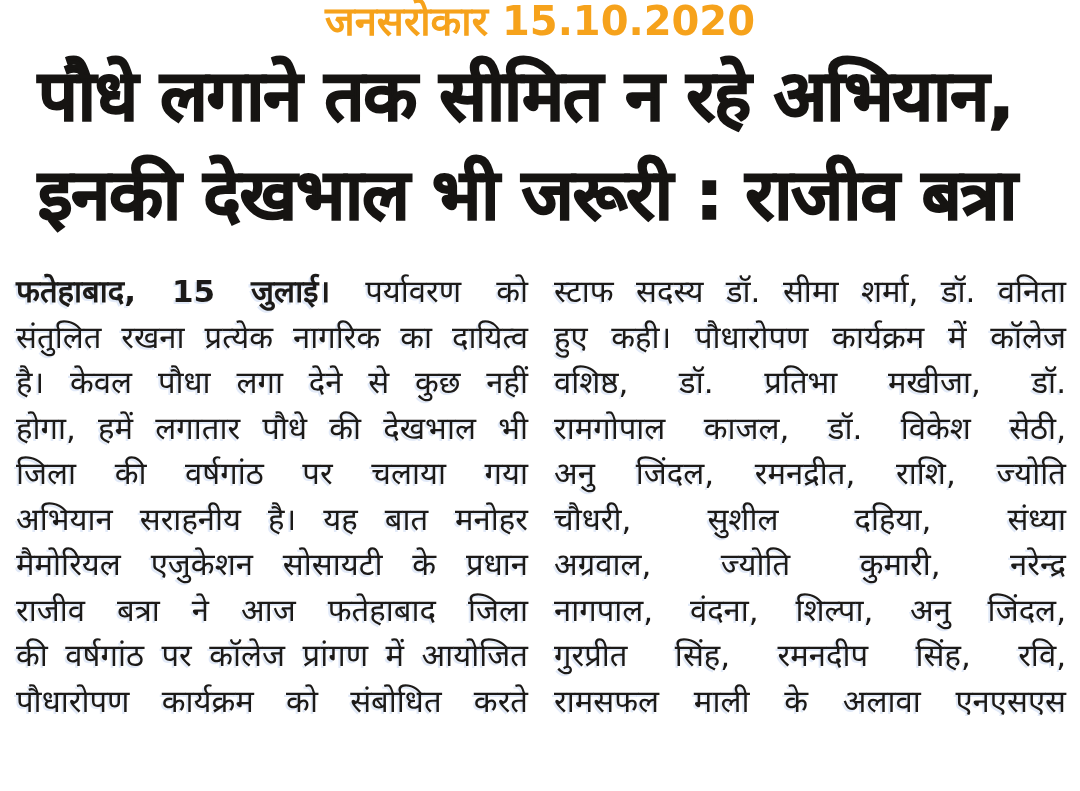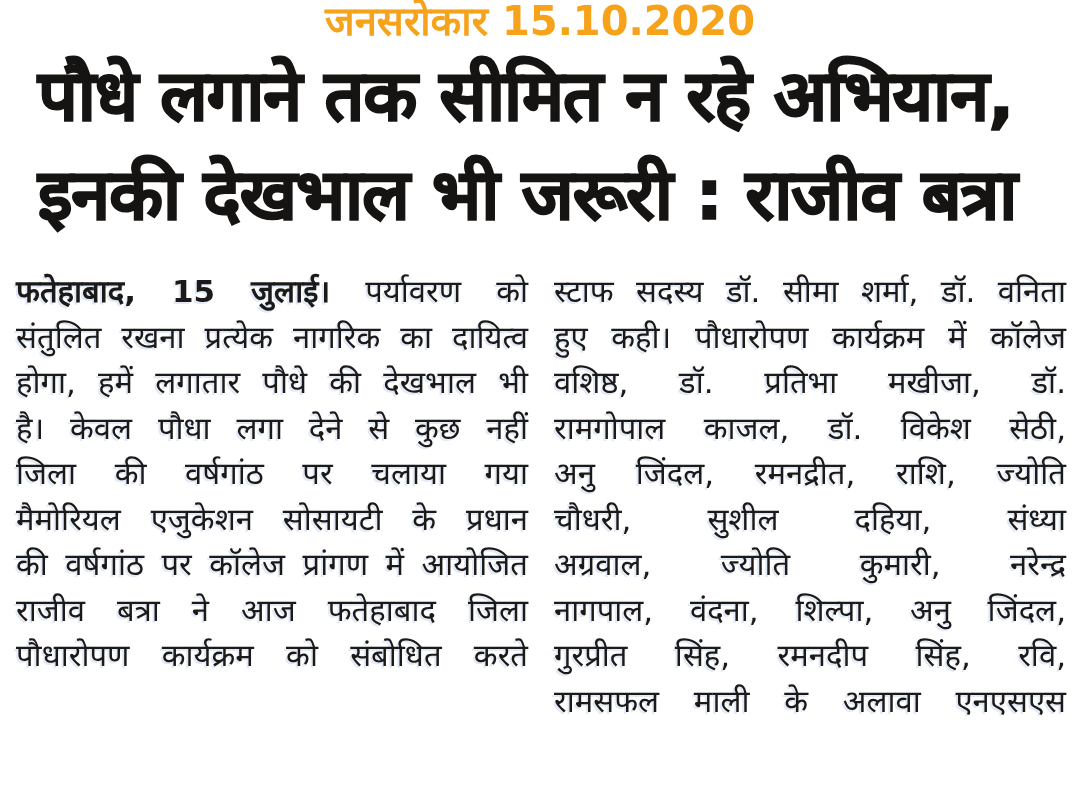--- a/index.html
+++ b/index.html
@@ -73,26 +73,27 @@
   <h1 class="headline second">इनकी देखभाल भी जरूरी : राजीव बत्रा</h1>
 
   <div class="body-columns">
 
     <div class="column">
       <div class="body-line">
         <span class="bold">फतेहाबाद, 15 जुलाई।</span><span> पर्यावरण को</span>
       </div>
       <div>
           <div class="body-line">संतुलित रखना प्रत्येक नागरिक का दायित्व</div>
+          <div class="body-line">है। केवल पौधा लगा देने से कुछ नहीं</div>
           <div class="body-line">होगा, हमें लगातार पौधे की देखभाल भी</div>
-          <div class="body-line">है। केवल पौधा लगा देने से कुछ नहीं</div>
           <div class="body-line">जिला की वर्षगांठ पर चलाया गया</div>
+          <div class="body-line">अभियान सराहनीय है। यह बात मनोहर</div>
           <div class="body-line">मैमोरियल एजुकेशन सोसायटी के प्रधान</div>
+          <div class="body-line">राजीव बत्रा ने आज फतेहाबाद जिला</div>
           <div class="body-line">की वर्षगांठ पर कॉलेज प्रांगण में आयोजित</div>
-          <div class="body-line">राजीव बत्रा ने आज फतेहाबाद जिला</div>
           <div class="body-line">पौधारोपण कार्यक्रम को संबोधित करते</div>
         </div>
     </div>
 
     <div class="column">
       <div>
           <div class="body-line">स्टाफ सदस्य डॉ. सीमा शर्मा, डॉ. वनिता</div>
           <div class="body-line">हुए कही। पौधारोपण कार्यक्रम में कॉलेज</div>
           <div class="body-line">वशिष्ठ, डॉ. प्रतिभा मखीजा, डॉ.</div>
           <div class="body-line">रामगोपाल काजल, डॉ. विकेश सेठी,</div>

